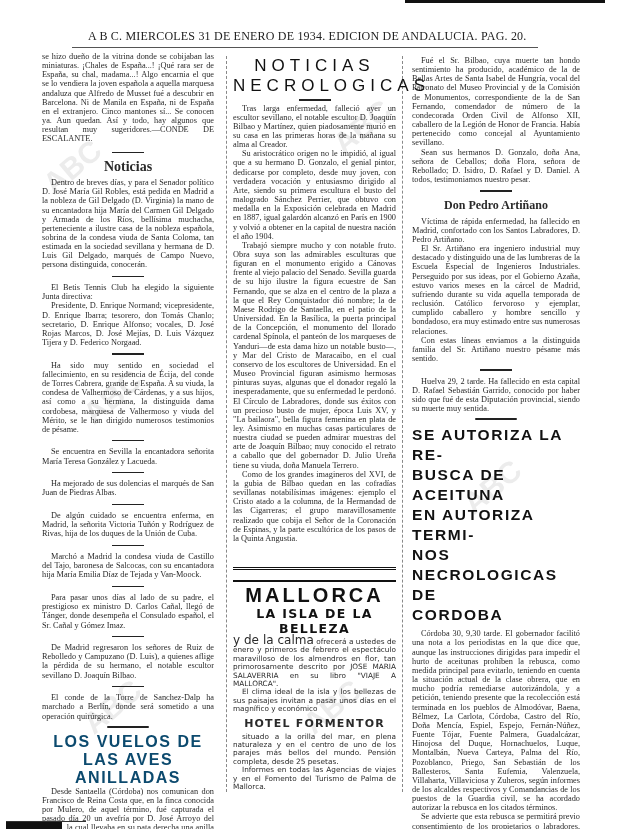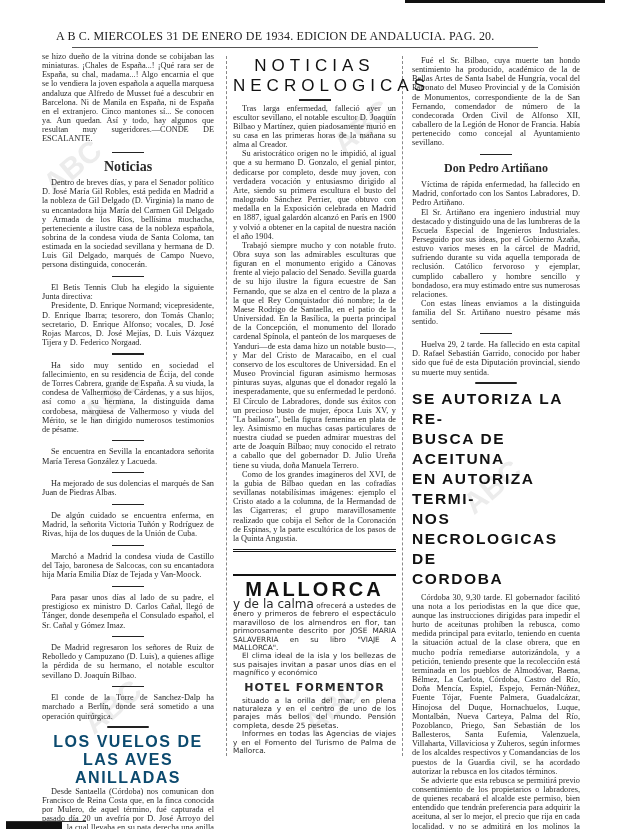--- a/index.html
+++ b/index.html
@@ -1,34 +1,34 @@
 <!DOCTYPE html>
 <html><head>
 <meta charset="utf-8">
 <style>
   * { box-sizing: border-box; margin: 0; padding: 0; }
   html, body { width: 620px; height: 829px; background: #ffffff; overflow: hidden; }
   body { position: relative; font-family: "DejaVu Serif", "Liberation Serif", serif; color: #1a1a1a; }
   .topbar { position: absolute; left: 405px; top: 0; width: 200px; height: 3px; background: #111; }
-  .header { position: absolute; left: 56px; top: 29px; width: 460px; height: 16px; font-family: "Liberation Serif", serif; font-size: 12px; letter-spacing: 0.2px; white-space: nowrap; color: #222; }
+  .header { position: absolute; left: 88px; top: 29px; width: 460px; height: 16px; font-family: "Liberation Serif", serif; font-size: 12px; letter-spacing: 0.2px; white-space: nowrap; color: #222; }
   .header-rule { position: absolute; left: 72px; top: 47px; width: 466px; height: 1px; background: #555; }
   .col { position: absolute; top: 52px; font-family: "Liberation Serif", serif; font-size: 8.3px; line-height: 9.15px; text-align: justify; color: #2a2a2a; }
   .col1 { left: 42px; width: 172px; }
   .col2 { left: 226px; width: 177px; border-left: 1px dashed #888; border-right: 1px dashed #888; padding: 0 6px; top: 56px; }
   .col3 { left: 412px; width: 168px; top: 56px; }
   .col p { margin: 0; text-indent: 9px; }
   .col p.noindent { text-indent: 0; }
   .sep { width: 32px; height: 1.5px; background: #222; margin: 6px auto 6px auto; }
   .sep-orn { width: 42px; height: 2px; background: #222; margin: 5px auto 5px auto; border-radius: 1px; }
   .h-noticias { font-size: 14px; line-height: 16px; text-align: center; font-weight: bold; margin: 2px 0 3px 0; }
   .h-necro { font-family: "Liberation Sans", sans-serif; font-size: 17px; line-height: 20px; text-align: center; letter-spacing: 5px; font-weight: normal; color: #111; }
   .h-sub { font-size: 12px; line-height: 15px; text-align: center; font-weight: bold; margin: 1px 0 4px 0; }
   .h-big { font-family: "Liberation Sans", sans-serif; font-size: 16px; line-height: 18px; text-align: center; letter-spacing: 1.5px; font-weight: bold; color: #0c4a6e; }
   .h-aut { font-family: "Liberation Sans", sans-serif; font-size: 15.5px; line-height: 20px; text-align: left; letter-spacing: 1.6px; font-weight: bold; color: #111; }
-  .ad { border-top: 3px double #111; margin-top: 6px; padding-top: 20px; }
+  .ad { border-top: 3px double #111; margin-top: 24px; padding-top: 8px; }
   .ad-rule { height: 2px; background: #111; margin: 2px 0; }
   .ad-title { font-family: "Liberation Sans", sans-serif; font-size: 20px; line-height: 22px; text-align: center; letter-spacing: 3px; font-weight: bold; color: #111; }
   .ad-sub { font-family: "DejaVu Sans", sans-serif; font-size: 12.5px; line-height: 15px; text-align: center; letter-spacing: 1.4px; font-weight: bold; color: #111; }
   .ad-calma { font-size: 12px; font-weight: normal; }
   .ad-hotel { font-family: "DejaVu Sans", sans-serif; font-size: 11px; line-height: 14px; text-align: center; letter-spacing: 1.2px; font-weight: bold; margin: 3px 0 2px; }
   .ad p { font-family: "DejaVu Sans", sans-serif; font-size: 7.3px; line-height: 8.4px; }
   .footer-bar { position: absolute; left: 6px; top: 822px; width: 56px; height: 7px; background: #111; }
   .footer-line { position: absolute; left: 6px; top: 821px; width: 80px; height: 1px; background: #333; }
   .watermark { position: absolute; font-family: "Liberation Sans", sans-serif; font-size: 30px; color: rgba(150,150,150,0.18); transform: rotate(-40deg); font-weight: bold; pointer-events: none; }
 </style>
@@ -79,30 +79,32 @@
   <div class="h-necro">NOTICIAS</div>
   <div class="h-necro">NECROLOGICAS</div>
   <div class="sep" style="margin:3px auto 3px;"></div>
   <p>Tras larga enfermedad, falleció ayer un escultor sevillano, el notable escultor D. Joaquín Bilbao y Martínez, quien piadosamente murió en su casa en las primeras horas de la mañana su alma al Creador.</p>
   <p>Su aristocrático origen no le impidió, al igual que a su hermano D. Gonzalo, el genial pintor, dedicarse por completo, desde muy joven, con verdadera vocación y entusiasmo dirigido al Arte, siendo su primera escultura el busto del malogrado Sánchez Perrier, que obtuvo con medalla en la Exposición celebrada en Madrid en 1887, igual galardón alcanzó en París en 1900 y volvió a obtener en la capital de nuestra nación el año 1904.</p>
   <p>Trabajó siempre mucho y con notable fruto. Obra suya son las admirables esculturas que figuran en el monumento erigido a Cánovas frente al viejo palacio del Senado. Sevilla guarda de su hijo ilustre la figura ecuestre de San Fernando, que se alza en el centro de la plaza a la que el Rey Conquistador dió nombre; la de Maese Rodrigo de Santaella, en el patio de la Universidad. En la Basílica, la puerta principal de la Concepción, el monumento del llorado cardenal Spínola, el panteón de los marqueses de Yanduri—de esta dama hizo un notable busto—, y Mar del Cristo de Maracaibo, en el cual conservo de los escultores de Universidad. En el Museo Provincial figuran asimismo hermosas pinturas suyas, algunas que el donador regaló la inesperadamente, que su enfermedad le perdonó. El Círculo de Labradores, donde sus éxitos con un precioso busto de mujer, época Luis XV, y "La bailaora", bella figura femenina en plata de ley. Asimismo en muchas casas particulares de nuestra ciudad se pueden admirar muestras del arte de Joaquín Bilbao; muy conocido el retrato a caballo que del gobernador D. Julio Ureña tiene su viuda, doña Manuela Terrero.</p>
   <p>Como de los grandes imagineros del XVI, de la gubia de Bilbao quedan en las cofradías sevillanas notabilísimas imágenes: ejemplo el Cristo atado a la columna, de la Hermandad de las Cigarreras; el grupo maravillosamente realizado que cobija el Señor de la Coronación de Espinas, y la parte escultórica de los pasos de la Quinta Angustia.</p>
   <div class="ad">
     <div class="ad-rule"></div>
     <div class="ad-title">MALLORCA</div>
+    <div class="ad-sub">LA ISLA DE LA BELLEZA</div>
     <p class="noindent"><span class="ad-calma">y de la calma</span> <span>ofrecerá a ustedes de enero y primeros de febrero el espectáculo maravilloso de los almendros en flor, tan primorosamente descrito por JOSE MARIA SALAVERRIA en su libro "VIAJE A MALLORCA".</span></p>
     <p>El clima ideal de la isla y los bellezas de sus paisajes invitan a pasar unos días en el magnífico y económico</p>
     <div class="ad-hotel">HOTEL FORMENTOR</div>
     <p>situado a la orilla del mar, en plena naturaleza y en el centro de uno de los parajes más bellos del mundo. Pensión completa, desde 25 pesetas.</p>
     <p>Informes en todas las Agencias de viajes y en el Fomento del Turismo de Palma de Mallorca.</p>
   </div>
 </div>
 
 <div class="col col3">
   <p>Fué el Sr. Bilbao, cuya muerte tan hondo sentimiento ha producido, académico de la de Bellas Artes de Santa Isabel de Hungría, vocal del Patronato del Museo Provincial y de la Comisión de Monumentos, correspondiente de la de San Fernando, comendador de número de la condecorada Orden Civil de Alfonso XII, caballero de la Legión de Honor de Francia. Había pertenecido como concejal al Ayuntamiento sevillano.</p>
+  <p>Sean sus hermanos D. Gonzalo, doña Ana, señora de Ceballos; doña Flora, señora de Rebollado; D. Isidro, D. Rafael y D. Daniel. A todos, testimoniamos nuestro pesar.</p>
   <div class="sep"></div>
   <div class="h-sub">Don Pedro Artiñano</div>
   <p>Víctima de rápida enfermedad, ha fallecido en Madrid, confortado con los Santos Labradores, D. Pedro Artiñano.</p>
   <p>El Sr. Artiñano era ingeniero industrial muy destacado y distinguido una de las lumbreras de la Escuela Especial de Ingenieros Industriales. Perseguido por sus ideas, por el Gobierno Azaña, estuvo varios meses en la cárcel de Madrid, sufriendo durante su vida aquella temporada de reclusión. Católico fervoroso y ejemplar, cumplido caballero y hombre sencillo y bondadoso, era muy estimado entre sus numerosas relaciones.</p>
   <p>Con estas líneas enviamos a la distinguida familia del Sr. Artiñano nuestro pésame más sentido.</p>
   <div class="sep"></div>
   <p>Huelva 29, 2 tarde. Ha fallecido en esta capital D. Rafael Sebastián Garrido, conocido por haber sido que fué de esta Diputación provincial, siendo su muerte muy sentida.</p>
   <div class="sep-orn"></div>
   <div>
     <div class="h-aut">SE AUTORIZA LA RE-</div>

